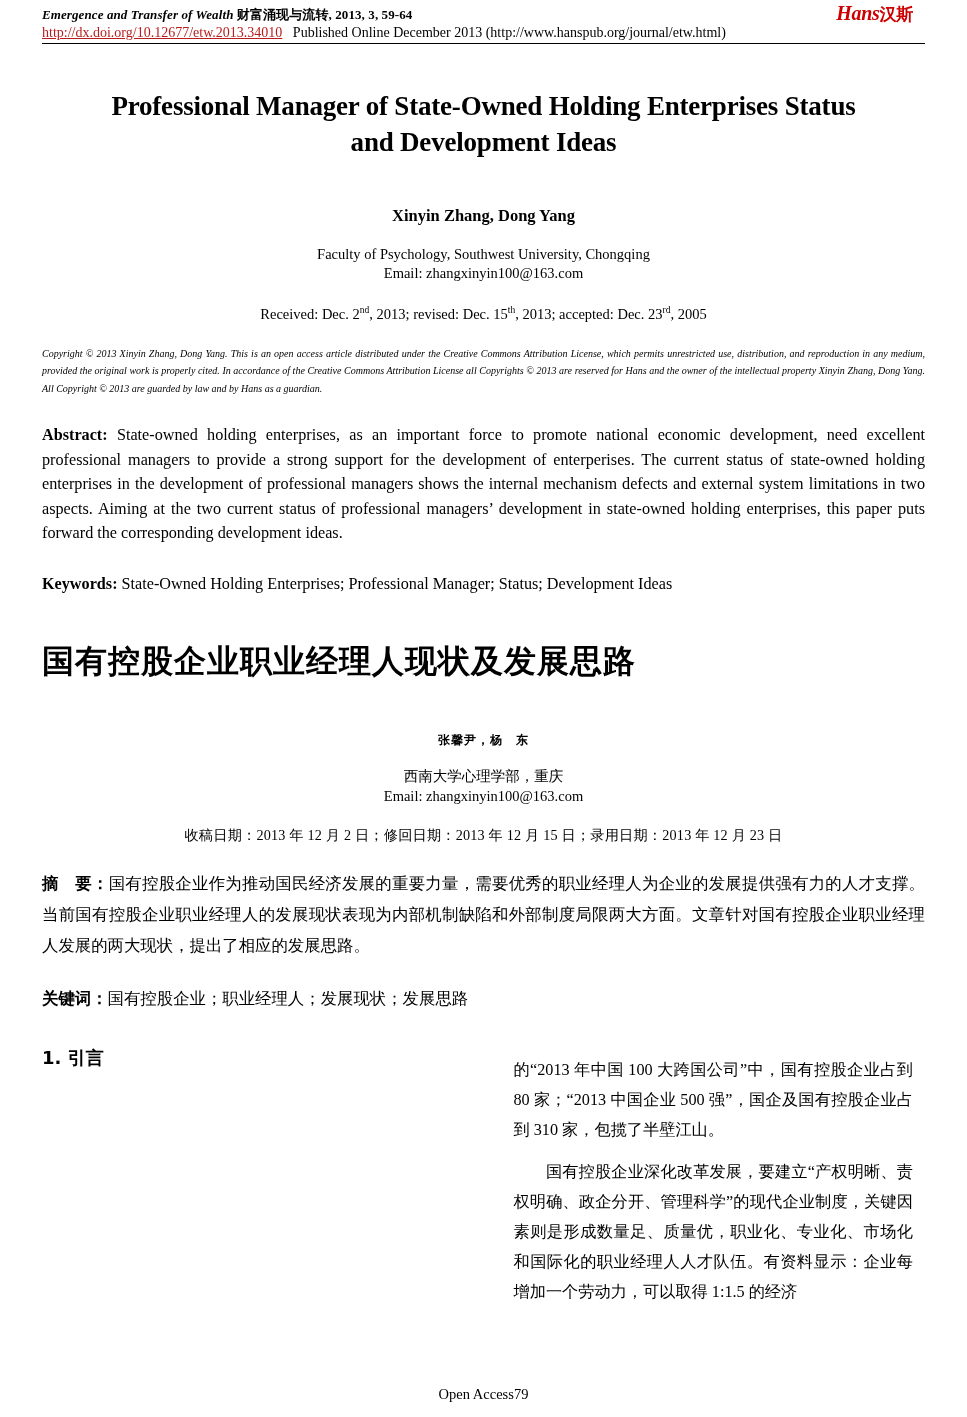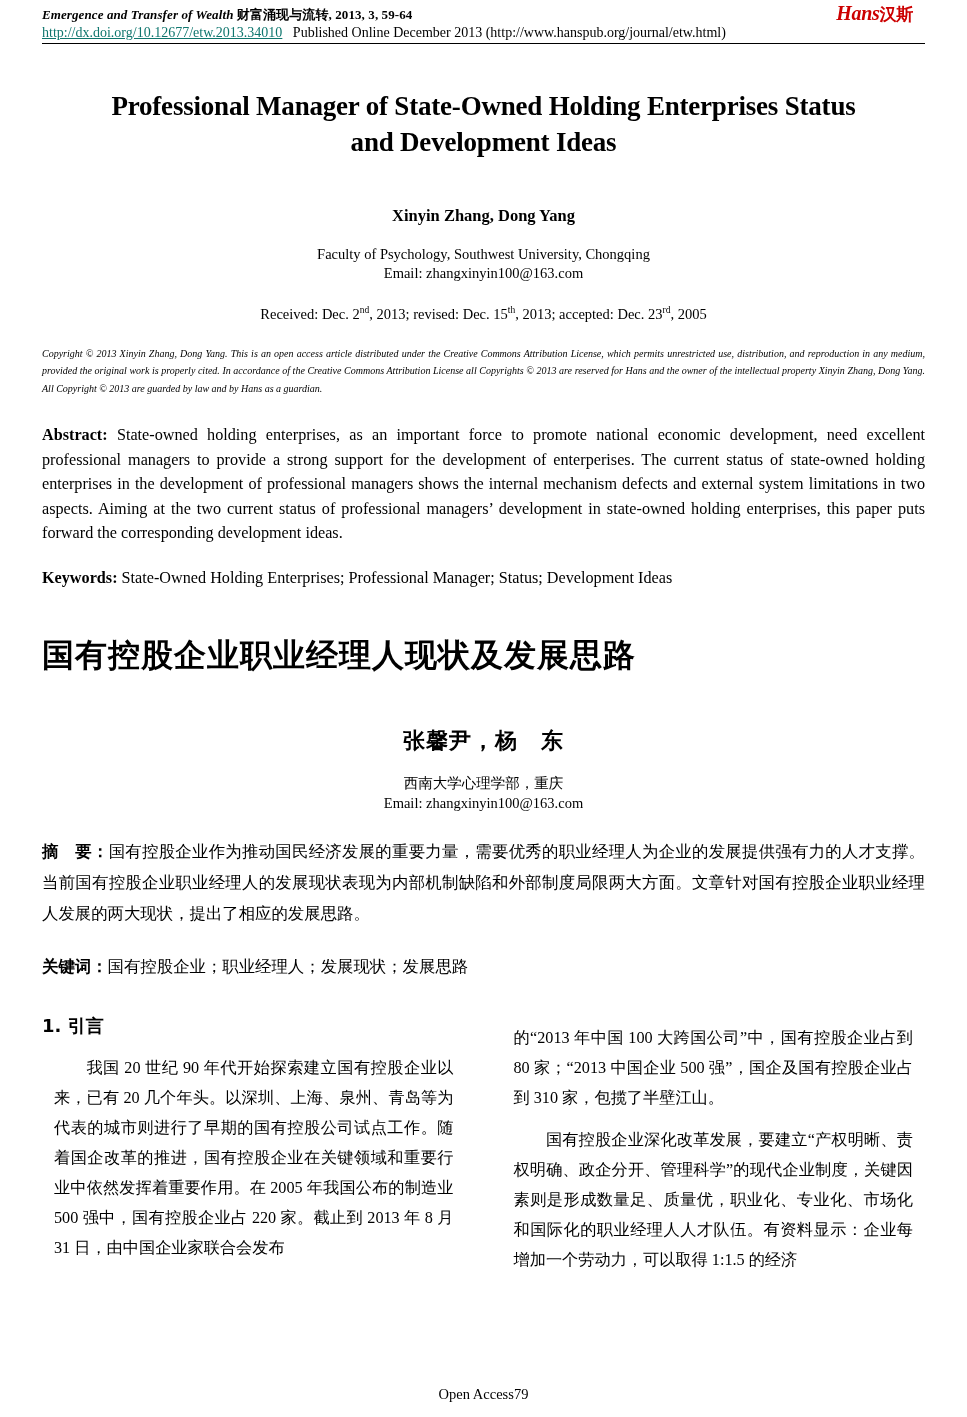--- a/index.html
+++ b/index.html
@@ -36,21 +36,21 @@
   }
   .header-line1 .cn {
     font-style: normal;
   }
   .header-line2 {
     font-size: 14px;
     line-height: 18px;
     margin-top: 1px;
   }
   .header-doi {
-    color: #0f766e;
+    color: #b91c1c;
     text-decoration: underline;
   }
   .header-rule {
     border: 0;
     border-top: 1.6px solid #000;
     margin: 1px 0 0 0;
   }
   .brand {
     position: absolute;
     right: 12px;
@@ -107,36 +107,36 @@
   .abstract-en {
     font-size: 16.2px;
     line-height: 24.5px;
     text-align: justify;
     margin-top: 26px;
   }
   .abstract-en b, .keywords-en b { font-weight: bold; }
   .keywords-en {
     font-size: 16.2px;
     line-height: 24px;
-    margin-top: 20px;
+    margin-top: 26px;
     text-align: justify;
   }
 
   
   .title-cn {
     text-align: left;
     font-size: 32px;
     font-weight: bold;
     margin-top: 44px;
     letter-spacing: 1px;
     font-family: "DejaVu Sans", sans-serif;
   }
   .authors-cn {
     text-align: center;
-    font-size: 22px;
+    font-size: 12px;
     font-weight: bold;
     margin-top: 48px;
     letter-spacing: 1px;
     font-family: "DejaVu Sans", sans-serif;
   }
   .affil-cn {
     text-align: center;
     font-size: 14.5px;
     line-height: 20px;
     margin-top: 17px;
@@ -235,33 +235,33 @@
   <div class="keywords-en">
     <b>Keywords:</b><span> State-Owned Holding Enterprises; Professional Manager; Status; Development Ideas</span>
   </div>
 
   <div class="title-cn">国有控股企业职业经理人现状及发展思路</div>
   <div class="authors-cn">张馨尹，杨　东</div>
   <div class="affil-cn">
     <div>西南大学心理学部，重庆</div>
     <div>Email: zhangxinyin100@163.com</div>
   </div>
+  <div class="dates-cn">收稿日期：2013 年 12 月 2 日；修回日期：2013 年 12 月 15 日；录用日期：2013 年 12 月 23 日</div>
 
   <div class="abstract-cn">
     <span class="lbl">摘　要：</span><span>国有控股企业作为推动国民经济发展的重要力量，需要优秀的职业经理人为企业的发展提供强有力的人才支撑。当前国有控股企业职业经理人的发展现状表现为内部机制缺陷和外部制度局限两大方面。文章针对国有控股企业职业经理人发展的两大现状，提出了相应的发展思路。</span>
   </div>
 
   <div class="keywords-cn">
     <span class="lbl">关键词：</span><span>国有控股企业；职业经理人；发展现状；发展思路</span>
   </div>
 
   <div class="columns">
     <div class="col">
       <div class="section-head">1. 引言</div>
-      <p>我国 20 世纪 90 年代开始探索建立国有控股企业以来，已有 20 几个年头。以深圳、上海、泉州、青岛等为代表的城市则进行了早期的国有控股公司试点工作。随着国企改革的推进，国有控股企业在关键领域和重要行业中依然发挥着重要作用。在 2005 年我国公布的制造业 500 强中，国有控股企业占 220 家。截止到 2013 年 8 月 31 日，由中国企业家联合会发布</p>
     </div>
     <div class="col">
       <p class="noindent">的“2013 年中国 100 大跨国公司”中，国有控股企业占到 80 家；“2013 中国企业 500 强”，国企及国有控股企业占到 310 家，包揽了半壁江山。</p>
       <p>国有控股企业深化改革发展，要建立“产权明晰、责权明确、政企分开、管理科学”的现代企业制度，关键因素则是形成数量足、质量优，职业化、专业化、市场化和国际化的职业经理人人才队伍。有资料显示：企业每增加一个劳动力，可以取得 1:1.5 的经济</p>
     </div>
   </div>
 
   <div class="footer">
     <span>Open Access</span>
     <span>79</span>

